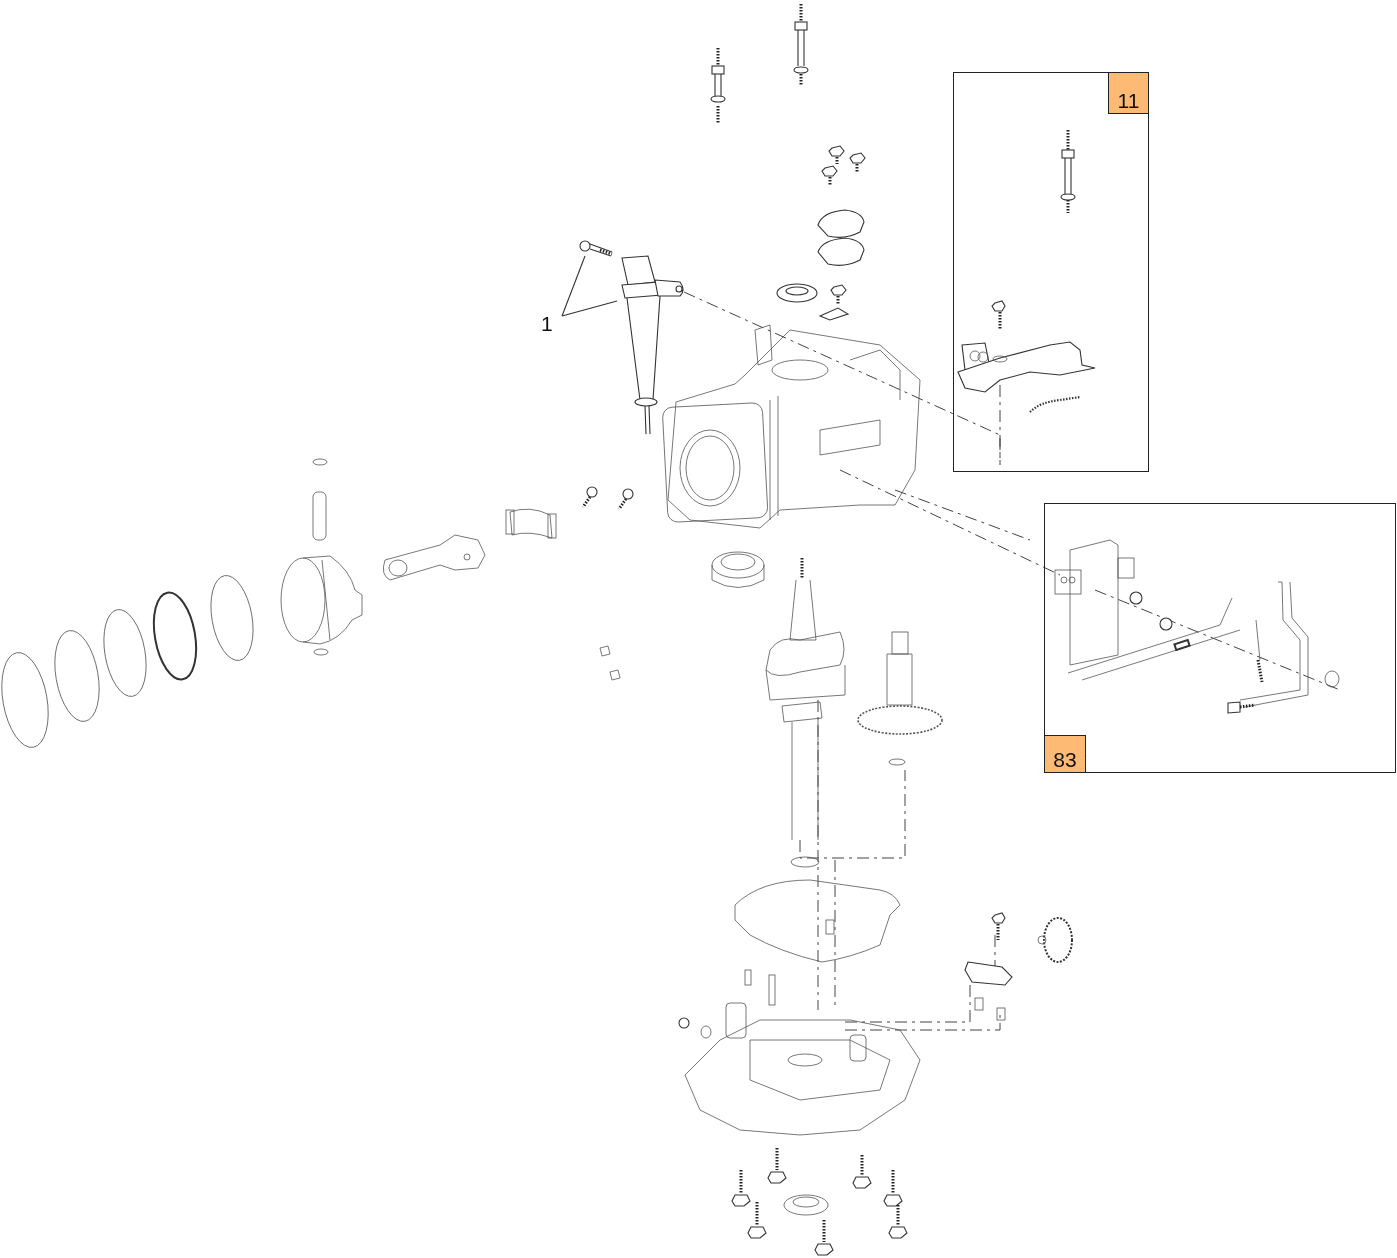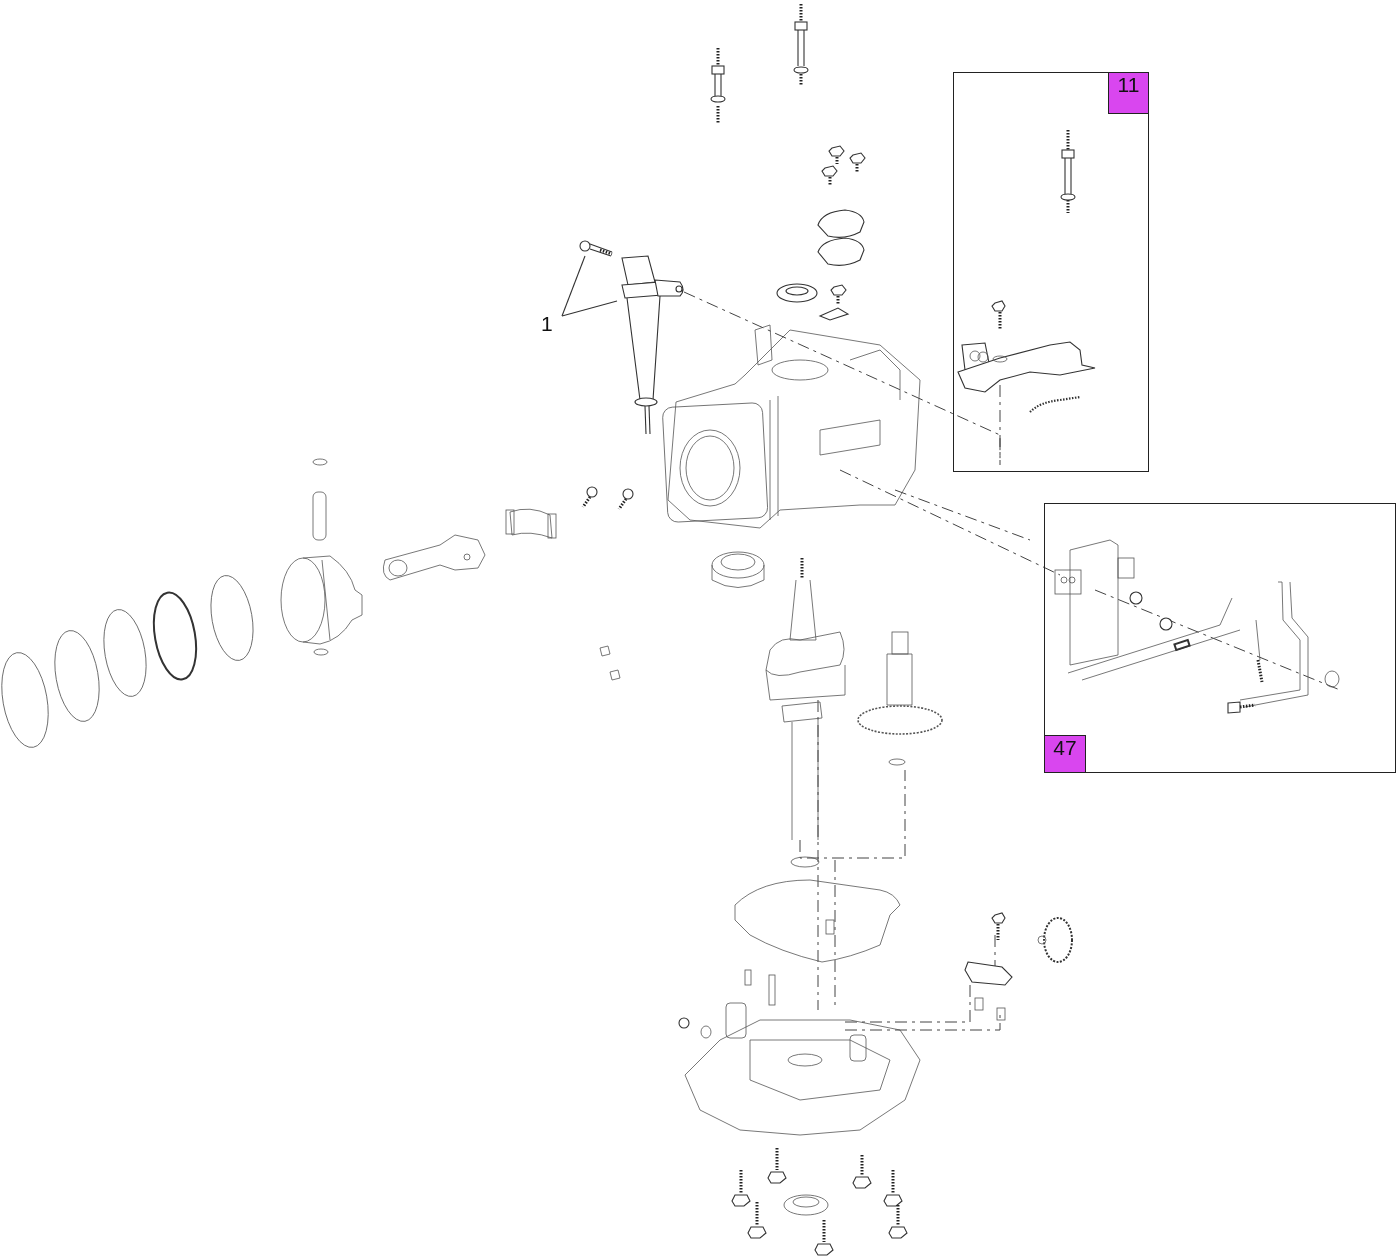--- a/index.html
+++ b/index.html
@@ -4,21 +4,21 @@
 <style>
   html,body{margin:0;padding:0;background:#fff;}
   #canvas{position:relative;width:1397px;height:1258px;background:#ffffff;overflow:hidden;font-family:"Liberation Sans",sans-serif;}
   svg.art{position:absolute;left:0;top:0;}
   .ln{fill:none;stroke:#333;stroke-width:1.1;}
   .thin{fill:none;stroke:#555;stroke-width:0.8;}
   .dash{fill:none;stroke:#444;stroke-width:1;stroke-dasharray:12 5 3 5;}
   .thread{fill:none;stroke:#222;stroke-width:3;stroke-dasharray:1.5 1.5;}
   .fillw{fill:#fff;stroke:#333;stroke-width:1.1;}
   .inset{position:absolute;border:1.5px solid #222;background:transparent;}
-  .tag{position:absolute;border:1.5px solid #222;background:#d946ef;font-size:21px;color:#111;display:flex;align-items:flex-start;justify-content:center;}
+  .tag{position:absolute;border:1.5px solid #222;background:#fdba74;font-size:21px;color:#111;display:flex;align-items:flex-end;justify-content:center;}
   .callout{position:absolute;font-size:21px;color:#111;}
 </style>
 </head>
 <body>
 
 <div id="canvas">
 
   <svg class="art" width="1397" height="1258" viewBox="0 0 1397 1258">
 
     <g>
@@ -257,18 +257,18 @@
     </g>
   </svg>
 
   <div class="inset" style="left:953px;top:72px;width:194px;height:398px;"></div>
   <div class="tag" style="left:1108px;top:72px;width:39px;height:40px;">
     <span>11</span>
   </div>
 
   <div class="inset" style="left:1044px;top:503px;width:350px;height:268px;"></div>
   <div class="tag" style="left:1044px;top:735px;width:40px;height:36px;">
-    <span>47</span>
+    <span>83</span>
   </div>
 
   <div class="callout" style="left:541px;top:312px;">1</div>
 
 </div>
 
 </body></html>

